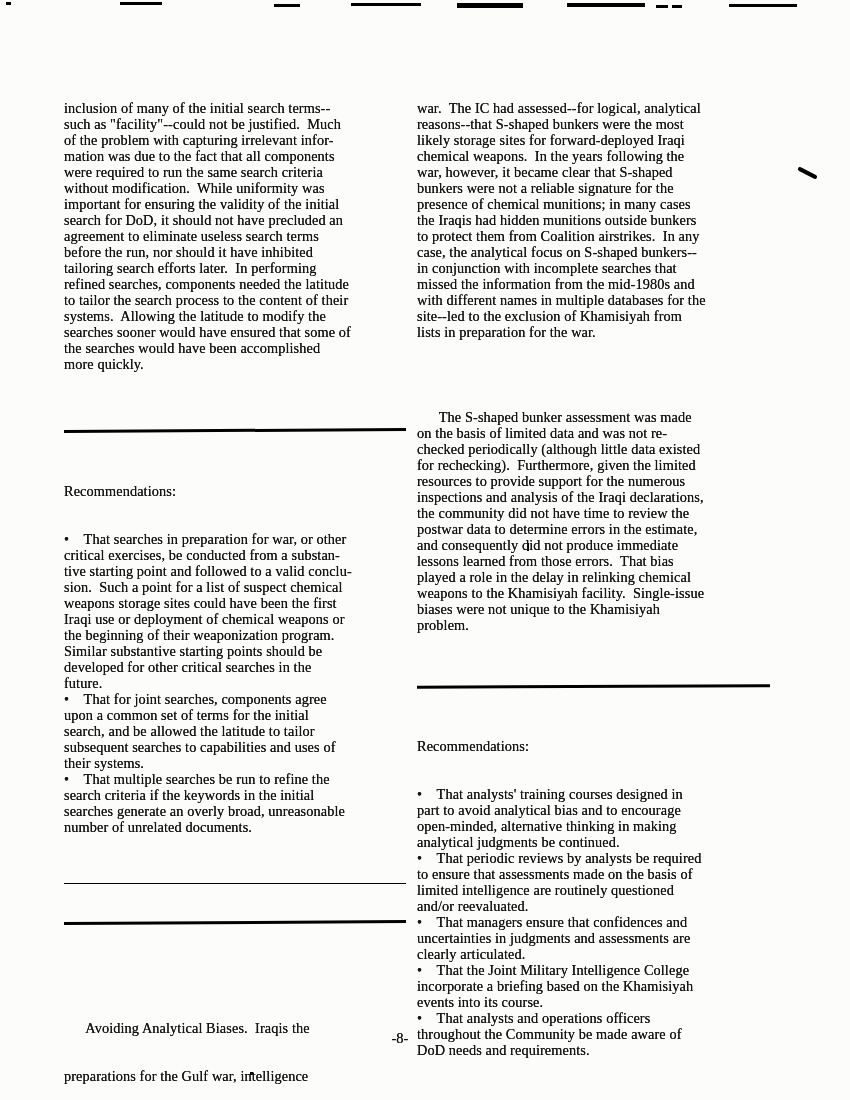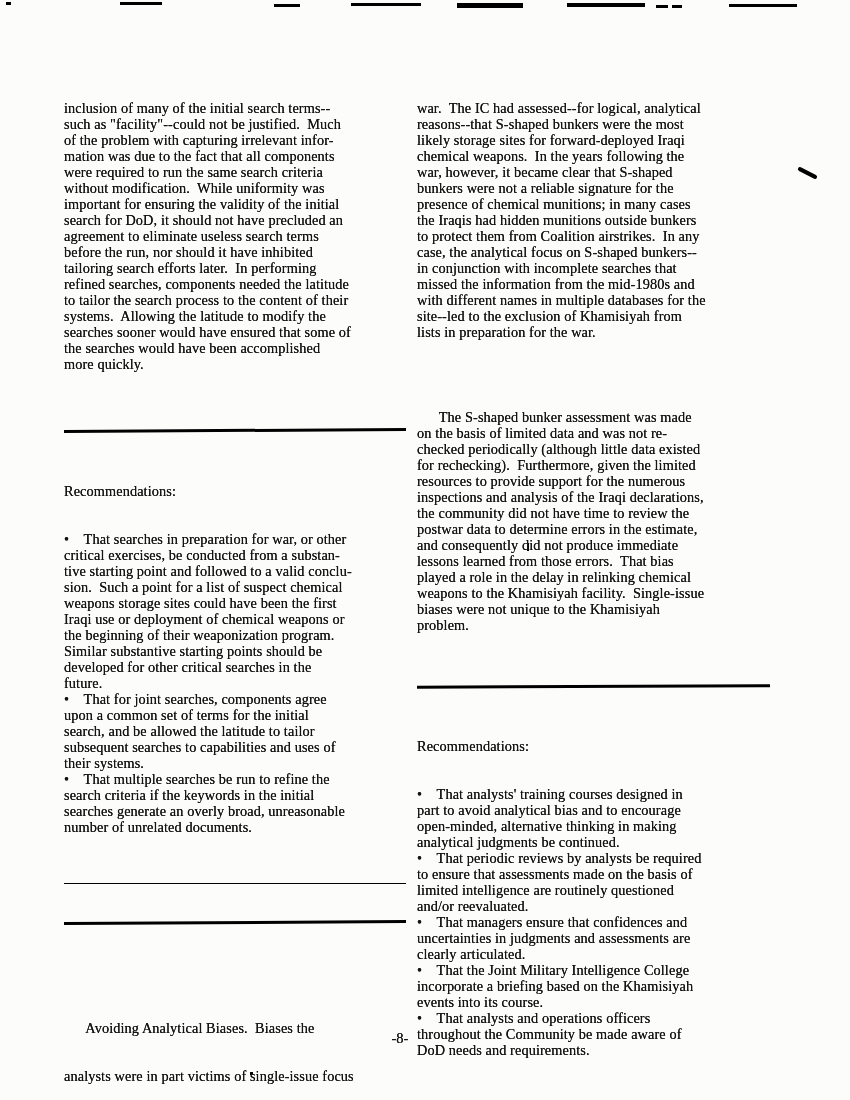--- a/index.html
+++ b/index.html
@@ -65,22 +65,22 @@
 
     <div class="rule heavy" style="margin-top:9px;transform:rotate(-0.35deg);"></div>
 
     <div class="tline" style="margin-top:3px;">Recommendations:</div>
     <div><div class="tline">•    That searches in preparation for war, or other</div><div class="tline">critical exercises, be conducted from a substan-</div><div class="tline">tive starting point and followed to a valid conclu-</div><div class="tline">sion.  Such a point for a list of suspect chemical</div><div class="tline">weapons storage sites could have been the first</div><div class="tline">Iraqi use or deployment of chemical weapons or</div><div class="tline">the beginning of their weaponization program.</div><div class="tline">Similar substantive starting points should be</div><div class="tline">developed for other critical searches in the</div><div class="tline">future.</div><div class="tline">•    That for joint searches, components agree</div><div class="tline">upon a common set of terms for the initial</div><div class="tline">search, and be allowed the latitude to tailor</div><div class="tline">subsequent searches to capabilities and uses of</div><div class="tline">their systems.</div><div class="tline">•    That multiple searches be run to refine the</div><div class="tline">search criteria if the keywords in the initial</div><div class="tline">searches generate an overly broad, unreasonable</div><div class="tline">number of unrelated documents.</div></div>
 
     <div class="rule thin"></div>
     <div class="rule heavy" style="margin-top:5px;transform:rotate(-0.3deg);"></div>
 
     <div style="margin-top:16px;">
-      <div class="tline"><span>      </span><span class="u">Avoiding Analytical Biases.</span><span>  Biases the</span></div>
-      <div><div class="tline">analysts were in part victims of single-issue focus</div></div>
+      <div class="tline"><span>      </span><span class="u">Avoiding Analytical Biases.</span><span>  Iraqis the</span></div>
+      <div><div class="tline">preparations for the Gulf war, intelligence</div></div>
     </div>
 
     
   </div>
 
   <div class="col col-right">
     <div><div class="tline">war.  The IC had assessed--for logical, analytical</div><div class="tline">reasons--that S-shaped bunkers were the most</div><div class="tline">likely storage sites for forward-deployed Iraqi</div><div class="tline">chemical weapons.  In the years following the</div><div class="tline">war, however, it became clear that S-shaped</div><div class="tline">bunkers were not a reliable signature for the</div><div class="tline">presence of chemical munitions; in many cases</div><div class="tline">the Iraqis had hidden munitions outside bunkers</div><div class="tline">to protect them from Coalition airstrikes.  In any</div><div class="tline">case, the analytical focus on S-shaped bunkers--</div><div class="tline">in conjunction with incomplete searches that</div><div class="tline">missed the information from the mid-1980s and</div><div class="tline">with different names in multiple databases for the</div><div class="tline">site--led to the exclusion of Khamisiyah from</div><div class="tline">lists in preparation for the war.</div></div>
 
     <div style="margin-top:21px;"><div class="tline">      The S-shaped bunker assessment was made</div><div class="tline">on the basis of limited data and was not re-</div><div class="tline">checked periodically (although little data existed</div><div class="tline">for rechecking).  Furthermore, given the limited</div><div class="tline">resources to provide support for the numerous</div><div class="tline">inspections and analysis of the Iraqi declarations,</div><div class="tline">the community did not have time to review the</div><div class="tline">postwar data to determine errors in the estimate,</div><div class="tline">and consequently did not produce immediate</div><div class="tline">lessons learned from those errors.  That bias</div><div class="tline">played a role in the delay in relinking chemical</div><div class="tline">weapons to the Khamisiyah facility.  Single-issue</div><div class="tline">biases were not unique to the Khamisiyah</div><div class="tline">problem.</div></div>
 

